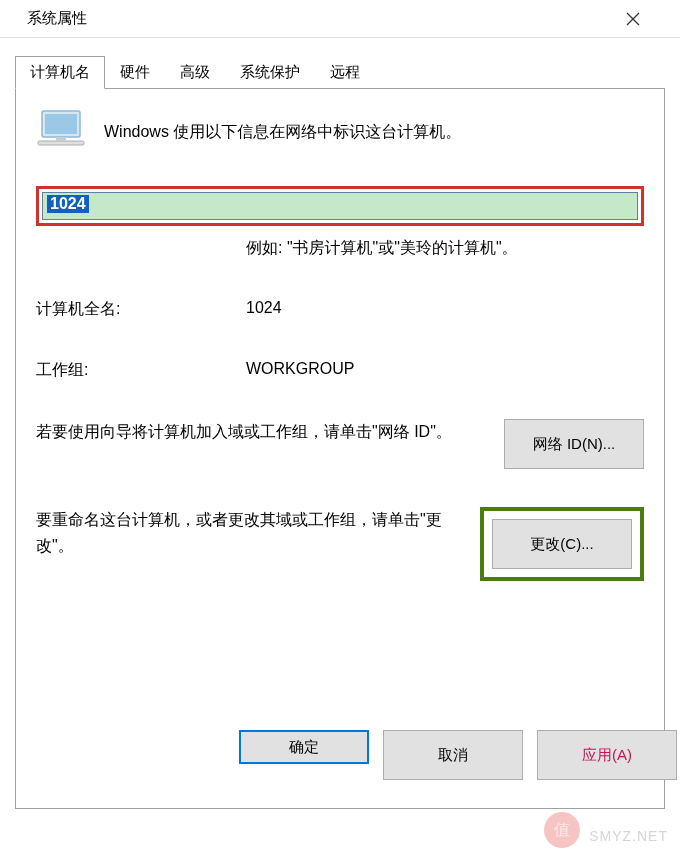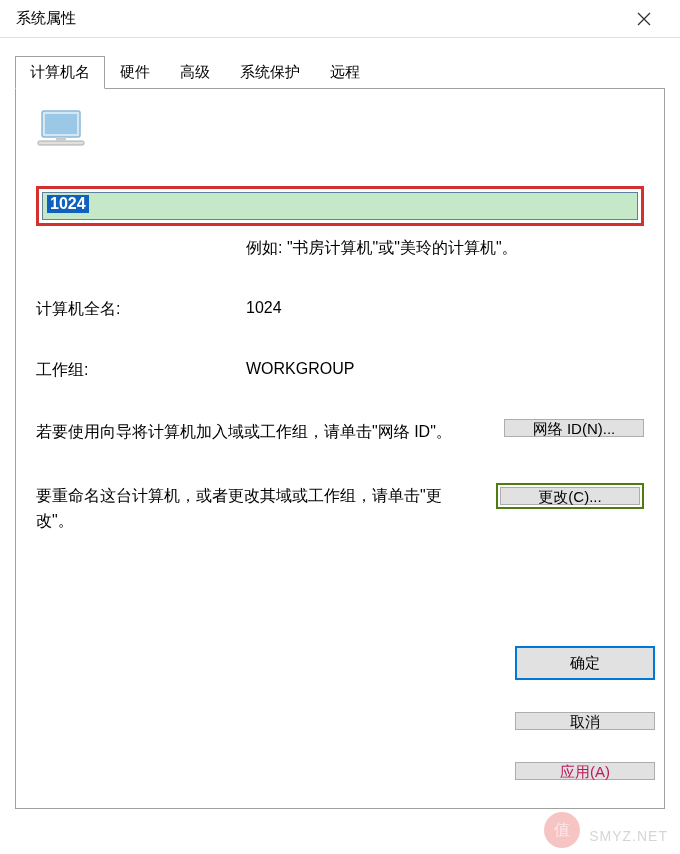--- a/index.html
+++ b/index.html
@@ -13,21 +13,21 @@
       background: #fff;
       width: 680px;
       height: 854px;
       position: relative;
       overflow: hidden;
     }
     .titlebar {
       height: 38px;
       display: flex;
       align-items: center;
-      padding: 0 16px;
+      padding: 0 27px;
       border-bottom: 1px solid #e0e0e0;
     }
     .titlebar-title {
       flex: 1;
       font-size: 15px;
     }
     .close-btn {
       width: 40px;
       height: 30px;
       display: flex;
@@ -138,39 +138,38 @@
       margin-top: 38px;
       gap: 20px;
     }
     .action-text {
       flex: 1;
       font-size: 16px;
       line-height: 1.6;
     }
     .btn {
       min-width: 140px;
-      height: 18px;
+      height: 50px;
       background: #e1e1e1;
       border: 1px solid #adadad;
       font-size: 15px;
       font-family: inherit;
       cursor: pointer;
       padding: 0 16px;
     }
     .btn-highlight-wrapper {
-      border: 2px solid #4d7c0f;
-      padding: 2px;
+      border: 4px solid #4d7c0f;
+      padding: 8px;
     }
     .bottom-buttons {
       position: absolute;
       bottom: 14px;
-      right: 25px;
-      display: flex;
-      gap: 32px;
-      flex-direction: column;
+      right: 3px;
+      display: flex;
+      gap: 14px;
     }
     .btn-primary {
       border: 2px solid #0078d7;
       background: #e1e1e1;
       min-width: 130px;
       height: 34px;
     }
     .btn-disabled {
       color: #be185d;
     }
@@ -224,20 +223,21 @@
 
     <div class="intro-row">
       <div class="computer-icon">
         <svg viewBox="0 0 50 44">
           <rect x="6" y="2" width="38" height="26" rx="2" fill="#d4e8f4" stroke="#8ab8d8" stroke-width="1.5"></rect>
           <rect x="9" y="5" width="32" height="20" fill="#9cc8e8"></rect>
           <rect x="2" y="32" width="46" height="4" rx="1.5" fill="#e0e0e0" stroke="#aaa" stroke-width="1"></rect>
           <rect x="20" y="28" width="10" height="4" fill="#ccc"></rect>
         </svg>
       </div>
+      <div class="intro-text">Windows 使用以下信息在网络中标识这台计算机。</div>
     </div>
 
     <div class="form-row">
       <div class="desc-input-wrapper">
         <div class="desc-input">
           <span class="desc-input-text">1024</span>
         </div>
       </div>
     </div>
 

